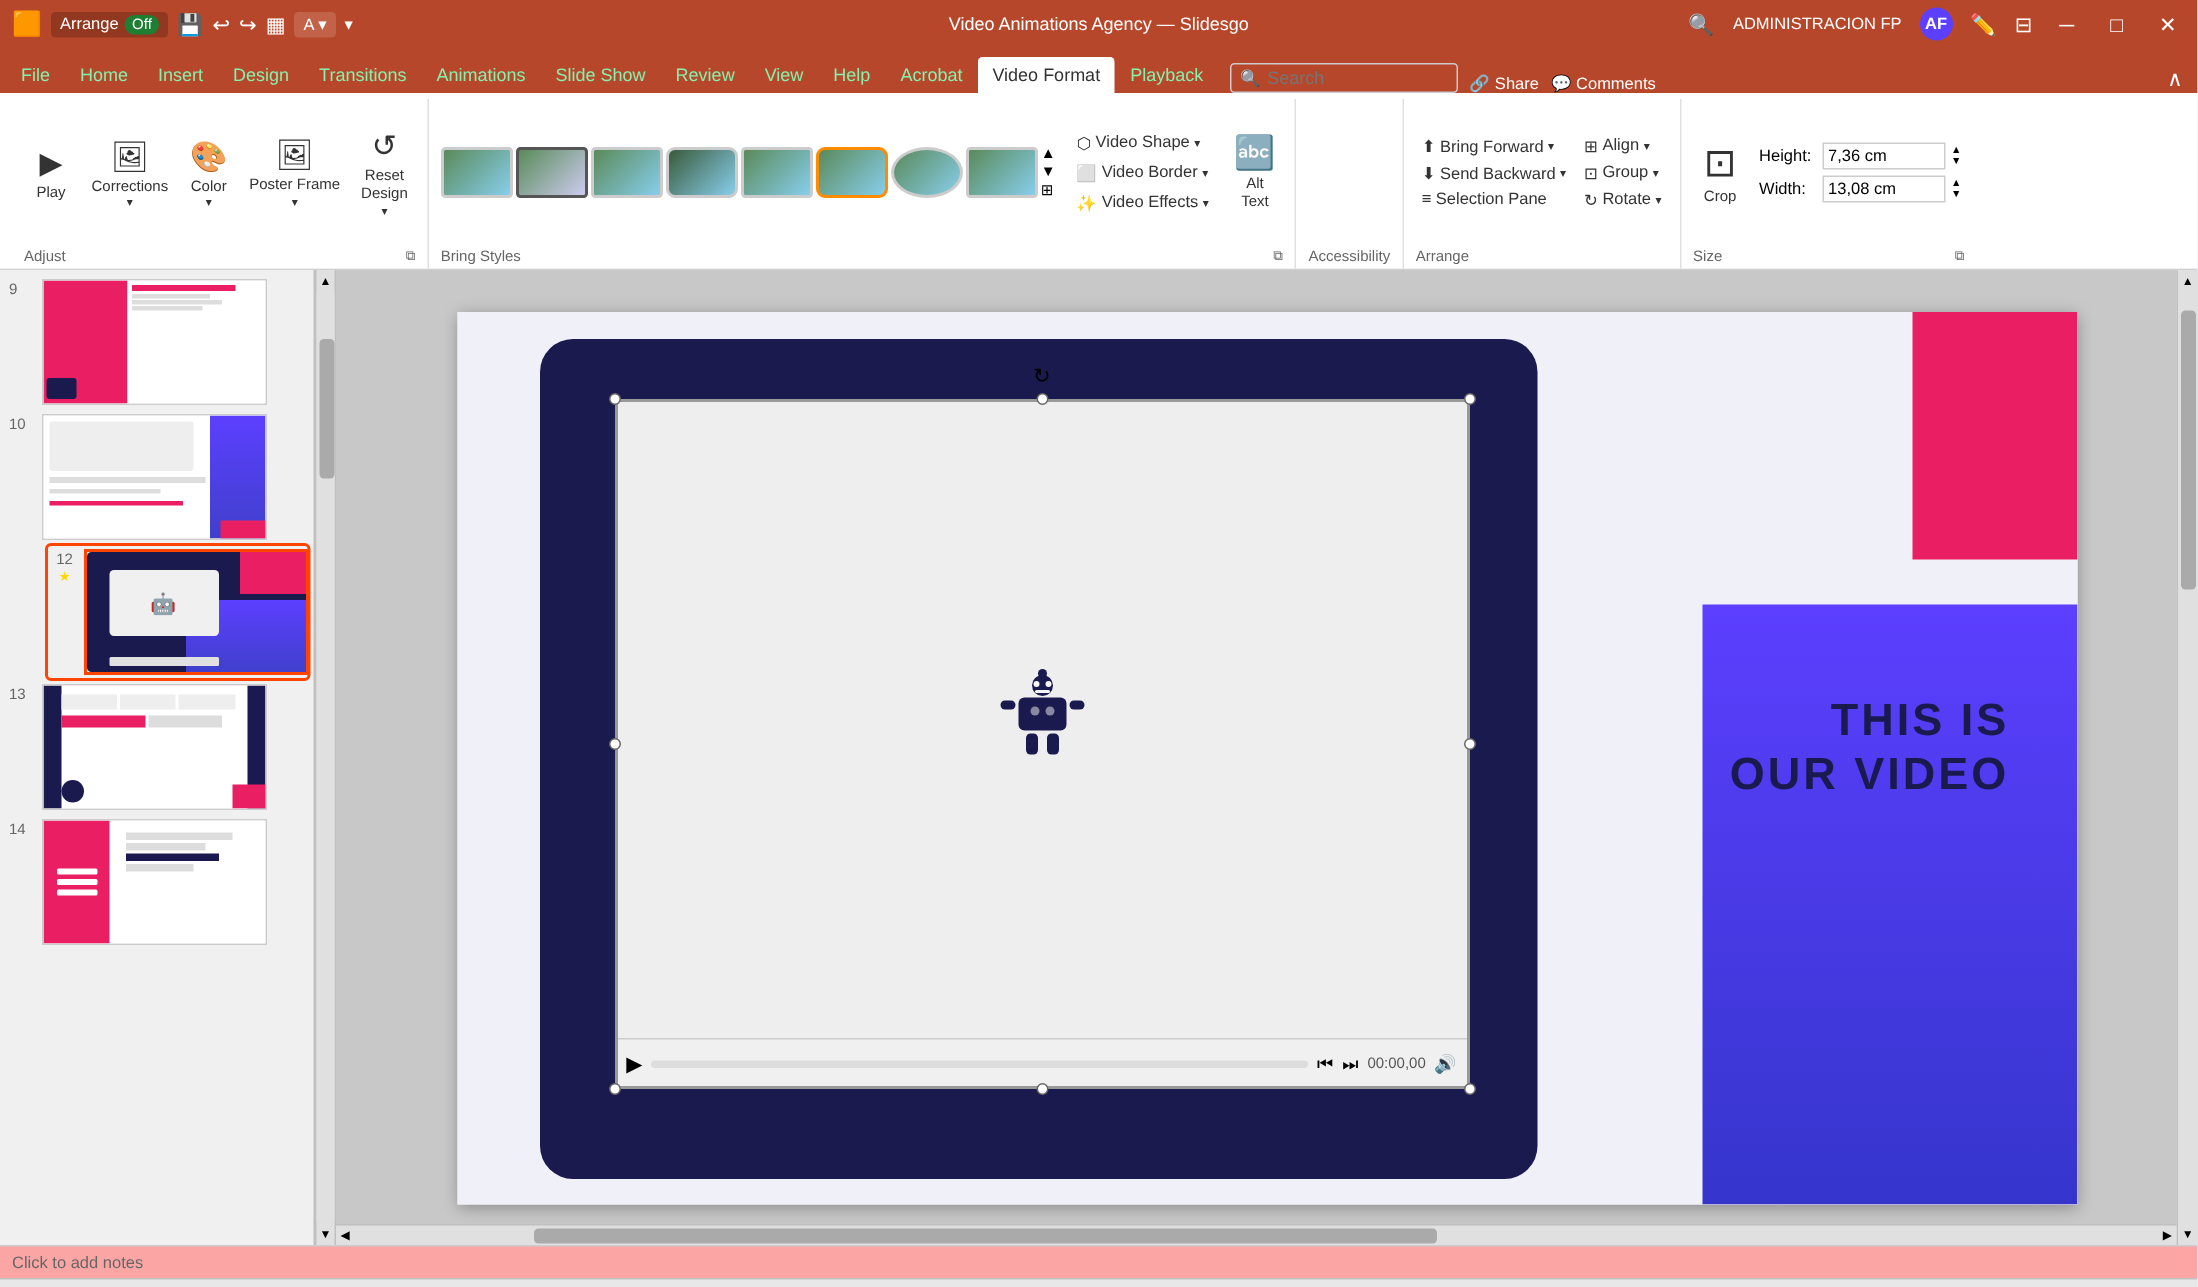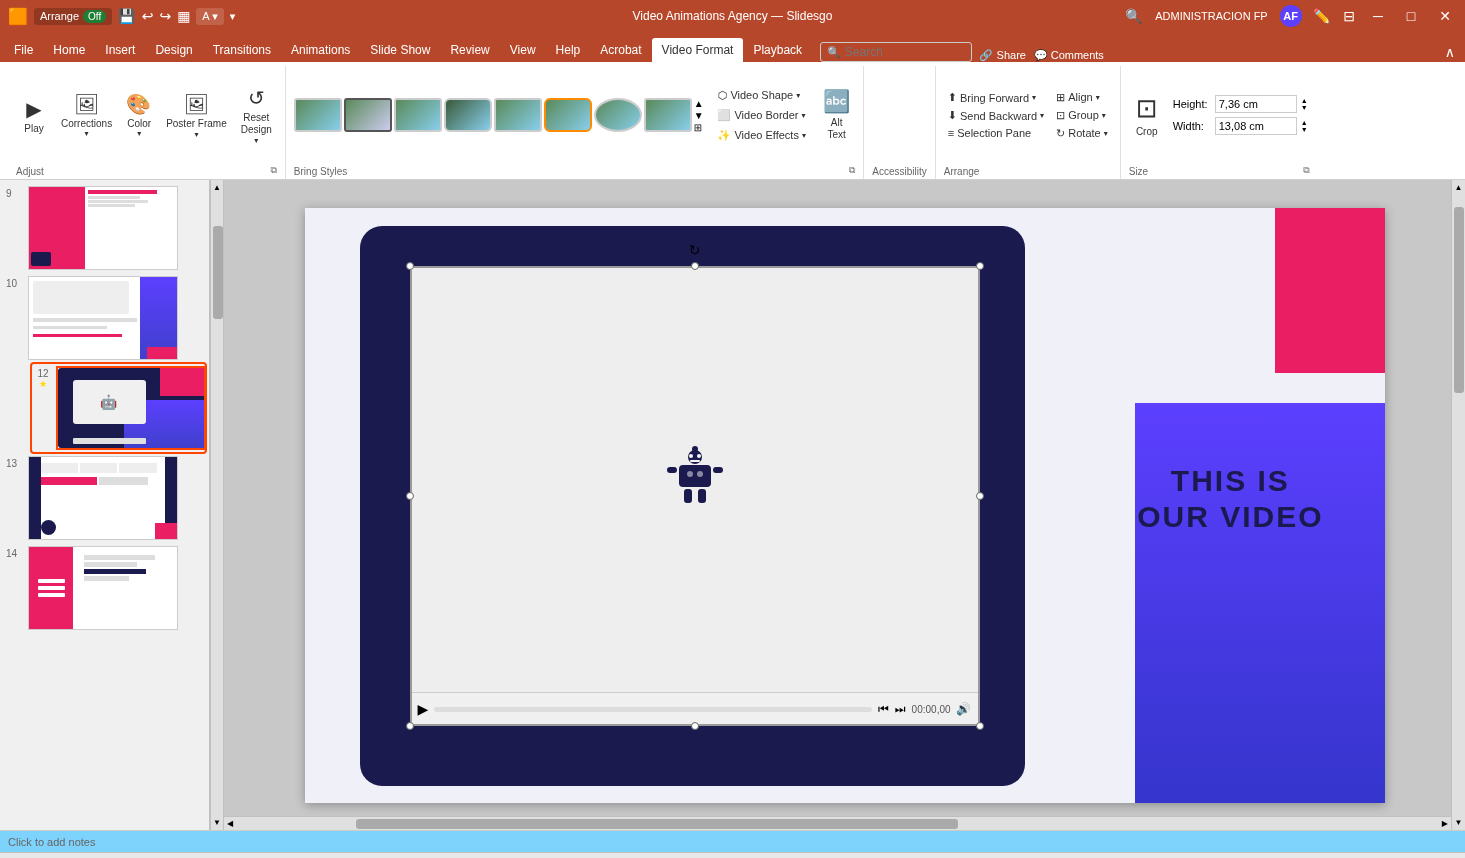--- a/index.html
+++ b/index.html
@@ -303,36 +303,36 @@
       flex-direction: column;
       align-items: center;
     }
     .scroll-arrow { font-size: 8px; cursor: pointer; padding: 3px; }
     .scroll-track { flex: 1; width: 100%; background: #e0e0e0; position: relative; }
     .scroll-thumb { width: 10px; background: #aaa; border-radius: 3px; position: absolute; top: 5%; height: 15%; left: 2px; }
 
     
     .notes-bar {
       height: 22px;
-      background: #7dd3fc;
+      background: #fca5a5;
       border-top: 1px solid #ccc;
       display: flex;
       align-items: center;
       padding: 0 8px;
       font-size: 11px;
       color: #666;
       cursor: pointer;
     }
 
     
     .rtab {
       padding: 5px 10px;
       font-size: 12px;
       cursor: pointer;
-      color: #ffffff;
+      color: #86efac;
       border-radius: 3px 3px 0 0;
     }
     .rtab.active { background: white; color: #333; }
 
     
     .ribbon-collapse {
       margin-left: auto;
       color: #666;
       cursor: pointer;
       padding: 2px 6px;
@@ -680,21 +680,21 @@
     <div id="slide-canvas" style="width:1080px;height:595px;background:#f8f8f8;position:relative;box-shadow:0 2px 10px rgba(0,0,0,0.3);">
 
       <div class="slide-background" style="position:relative;width:100%;height:100%;background:#f0f0f8;overflow:hidden;">
 
         <div class="slide-dark-rect" style="position:absolute;left:55px;top:18px;width:665px;height:560px;background:#1a1a4e;border-radius:22px;"></div>
 
         <div class="slide-pink-rect" style="position:absolute;right:0;top:0;width:110px;height:165px;background:#e91e63;"></div>
 
         <div class="slide-purple-rect" style="position:absolute;right:0;top:195px;width:250px;height:400px;background:linear-gradient(180deg,#5c3fff 0%,#3535cc 100%);"></div>
 
-        <div style="position:absolute;right:61px;top:255px;color:#1a1a4e;font-weight:900;font-size:30px;text-align:center;letter-spacing:2px;line-height:1.2;">
+        <div style="position:absolute;right:45px;top:255px;color:#1a1a4e;font-weight:900;font-size:30px;text-align:right;letter-spacing:2px;line-height:1.2;">
           <div>THIS IS</div>
           <div>OUR VIDEO</div>
         </div>
 
         <div style="position:absolute;left:105px;top:58px;width:570px;height:460px;">
 
           <div style="position:absolute;top:0;left:0;right:0;bottom:0;pointer-events:none;z-index:10;">
             <div class="selection-border"></div>
 
             <div class="rotate-handle">↻</div>

